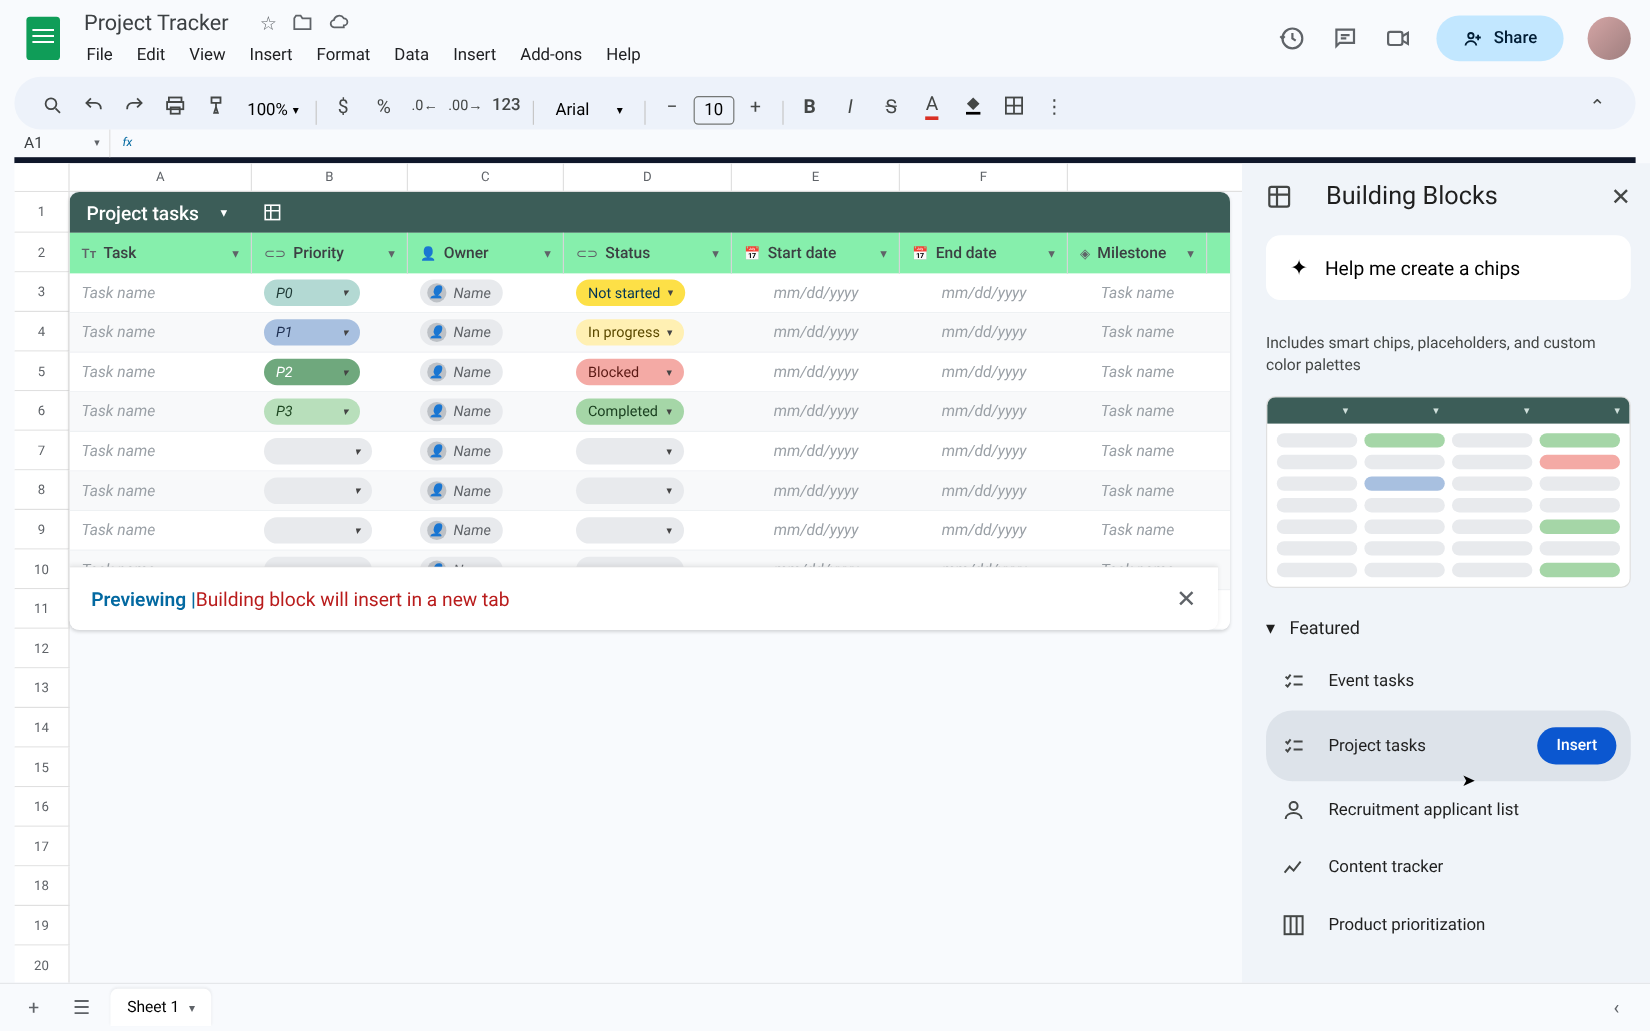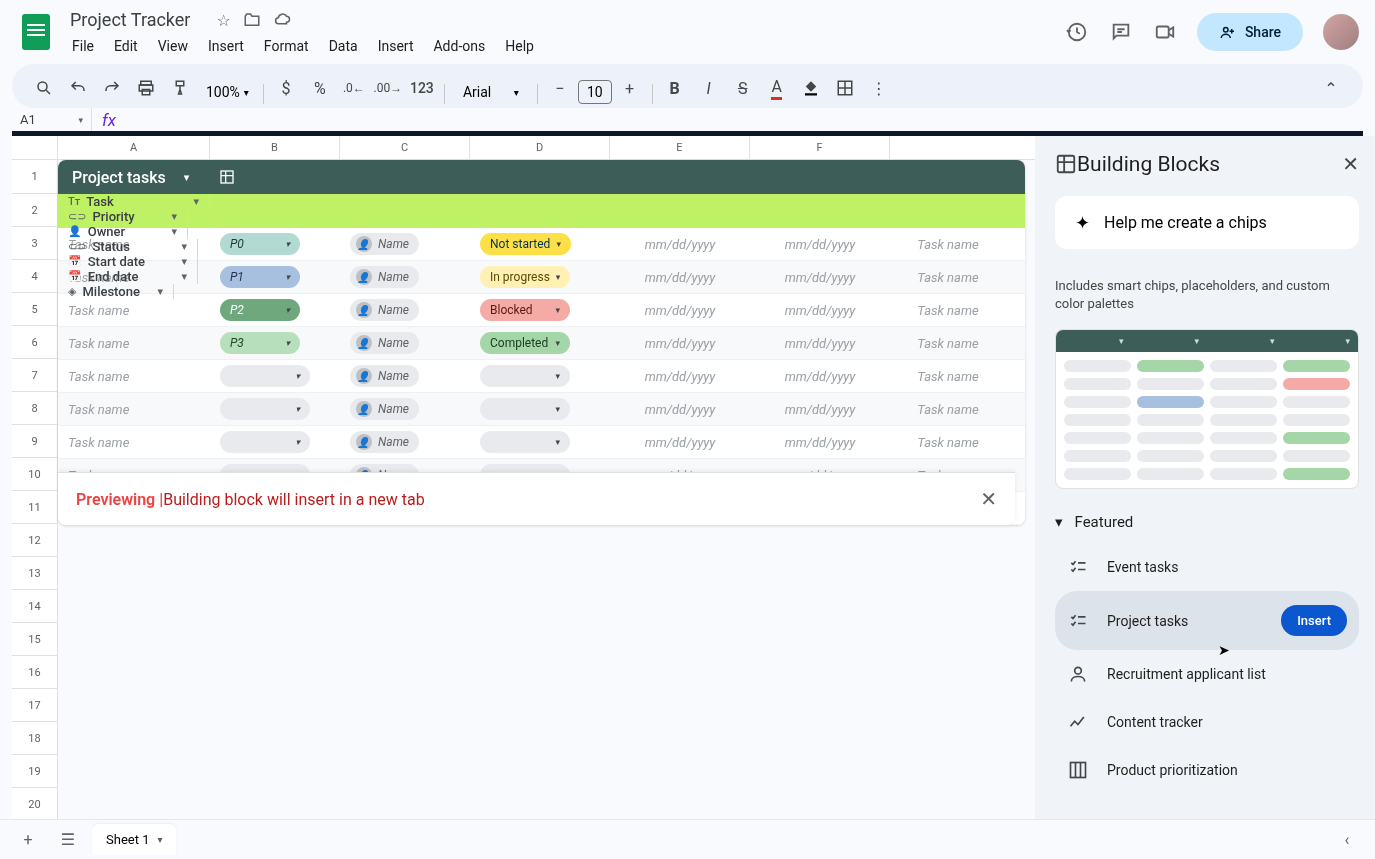--- a/index.html
+++ b/index.html
@@ -26,21 +26,21 @@
 .tool-btn { width: 32px; height: 32px; display: flex; align-items: center; justify-content: center; cursor: pointer; border-radius: 4px; color: #444746; font-size: 16px; }
 .zoom { padding: 4px 8px; font-size: 14px; display: flex; align-items: center; gap: 4px; }
 .font-select { padding: 4px 12px; font-size: 14px; display: flex; align-items: center; gap: 8px; min-width: 80px; }
 .font-size-box { border: 1px solid #747775; border-radius: 4px; padding: 3px 8px; font-size: 14px; min-width: 24px; text-align: center; }
 .tool-sep { width: 1px; height: 20px; background: #c7c7c7; margin: 0 4px; }
 .collapse-btn { margin-left: auto; }
 
 
 .formula-row { display: flex; align-items: center; height: 28px; border-bottom: 5px solid #0f172a; margin: 0 12px; }
 .name-box { width: 80px; padding: 4px 8px; font-size: 13px; color: #3c4043; border-right: 1px solid #e0e0e0; display: flex; align-items: center; justify-content: space-between; }
-.fx { padding: 4px 10px; color: #6d28d9; font-style: italic; font-size: 17px; }
+.fx { padding: 4px 10px; color: #0369a1; font-style: italic; font-size: 10px; }
 
 
 .main { display: flex; height: calc(100% - 64px - 44px - 28px - 40px); }
 .sheet-area { flex: 1; position: relative; overflow: hidden; margin-left: 12px; }
 .side-panel { width: 340px; background: #f0f4f9; padding: 16px 16px 16px 20px; border-left: none; overflow-y: auto; }
 
 
 .grid-container { position: relative; height: 100%; overflow: hidden; }
 .col-headers { display: flex; height: 24px; background: #fff; border-bottom: 1px solid #e0e0e0; }
 .corner { width: 46px; border-right: 1px solid #e0e0e0; background: #fff; }
@@ -52,21 +52,21 @@
 .row-h { height: 33px; border-right: 1px solid #e0e0e0; border-bottom: 1px solid #e0e0e0; text-align: center; font-size: 11px; color: #5f6368; line-height: 33px; background: #fff; }
 .row-h.first { height: 34px; }
 
 .cells { flex: 1; position: relative; }
 
 
 .block-overlay { position: absolute; top: 0; left: 0; right: 10px; background: #fff; border-radius: 8px; box-shadow: 0 1px 3px rgba(0,0,0,0.15); overflow: hidden; }
 .block-title-row { background: #3c5d58; color: #fff; display: flex; align-items: center; padding: 6px 14px; gap: 10px; height: 34px; }
 .block-title-row .chev { margin-left: 8px; }
 .block-title-row .tbl-icon { margin-left: 20px; }
-.block-header-row { background: #bef264; display: flex; height: 34px; flex-direction: column; }
+.block-header-row { background: #86efac; display: flex; height: 34px; }
 .block-header-cell { display: flex; align-items: center; padding: 0 10px; gap: 6px; font-size: 13px; color: #3c4043; font-weight: 500; border-right: 1px solid #d4d6d8; position: relative; }
 .block-header-cell .chev-down { margin-left: auto; font-size: 11px; color: #5f6368; }
 .bhc-task { width: 152px; } .bhc-prio { width: 130px; } .bhc-owner { width: 130px; } .bhc-status { width: 140px; } .bhc-start { width: 140px; } .bhc-end { width: 140px; } .bhc-mile { width: 116px; }
 
 .block-row { display: flex; height: 33px; border-bottom: 1px solid #eef1f3; align-items: center; background: #fff; }
 .block-row:nth-child(even) { background: #f8f9fa; }
 .b-cell { padding: 0 10px; font-size: 13px; display: flex; align-items: center; }
 .bc-task { width: 152px; color: #9aa0a6; font-style: italic; }
 .bc-prio { width: 130px; font-style: italic; }
 .bc-owner { width: 130px; }
@@ -84,32 +84,32 @@
 .chip-empty { background: #e8eaed; color: #5f6368; min-width: 90px; }
 .chip-notstarted { background: #fde047; color: #003355; min-width: 90px; }
 .chip-inprogress { background: #fff0b3; color: #5c4a00; min-width: 90px; }
 .chip-blocked { background: #f4aaa5; color: #5c1a15; min-width: 90px; }
 .chip-completed { background: #a5d6a7; color: #1b4020; min-width: 90px; }
 .owner-chip { background: #e8eaed; border-radius: 14px; padding: 3px 10px 3px 6px; display: inline-flex; align-items: center; gap: 6px; font-size: 12px; color: #5f6368; font-style: italic; }
 .owner-chip .person-ico { width: 16px; height: 16px; border-radius: 50%; background: #bdc1c6; display: flex; align-items: center; justify-content: center; font-size: 10px; }
 
 
 .preview-bar { position: absolute; bottom: 0; left: 0; right: 10px; background: #fff; border-top: 1px solid #e0e0e0; padding: 14px 18px; display: flex; align-items: center; border-radius: 0 0 8px 8px; box-shadow: 0 -1px 4px rgba(0,0,0,0.08); }
-.preview-bar .bold { font-weight: 600; color: #ef4444; }
+.preview-bar .bold { font-weight: 600; color: #0369a1; }
 .preview-bar .light { color: #b91c1c; }
 .preview-bar .close-x { margin-left: auto; font-size: 20px; color: #5f6368; cursor: pointer; }
 
 
 .bottom-tabs { position: absolute; bottom: 0; left: 0; right: 0; height: 40px; background: #f8fafd; display: flex; align-items: center; padding: 0 12px; gap: 8px; border-top: 1px solid #e5e7ea; }
 .tab-btn { width: 32px; height: 32px; display: flex; align-items: center; justify-content: center; cursor: pointer; color: #5f6368; border-radius: 4px; }
 .sheet-tab { background: #fff; padding: 8px 14px; border-radius: 6px 6px 0 0; font-size: 13px; display: flex; align-items: center; gap: 8px; box-shadow: 0 -1px 2px rgba(0,0,0,0.05); }
 .expand-side { margin-left: auto; }
 
 
-.panel-header { display: flex; align-items: center; gap: 0; margin-bottom: 20px; }
+.panel-header { display: flex; align-items: center; gap: 28px; margin-bottom: 20px; }
 .panel-header h2 { font-size: 21px; font-weight: 400; color: #1f1f1f; }
 .panel-close { margin-left: auto; font-size: 20px; color: #444746; cursor: pointer; }
 .help-card { background: #fff; border-radius: 12px; padding: 16px 20px; display: flex; align-items: center; gap: 14px; margin-bottom: 28px; cursor: pointer; }
 .help-card .spark { font-size: 18px; }
 .panel-sub { font-size: 15px; font-weight: 500; color: #1f1f1f; margin-bottom: 8px; }
 .panel-desc { font-size: 13px; color: #444746; margin-bottom: 16px; line-height: 1.4; }
 .preview-img { background: #fff; border-radius: 8px; height: 160px; border: 1px solid #e0e0e0; margin-bottom: 24px; overflow: hidden; }
 .preview-img-hdr { background: #3c5d58; height: 22px; display: flex; }
 .preview-img-hdr > div { flex: 1; display: flex; align-items: center; justify-content: flex-end; padding-right: 8px; color: #d0e0dc; font-size: 9px; }
 .preview-img-body { padding: 8px; }

